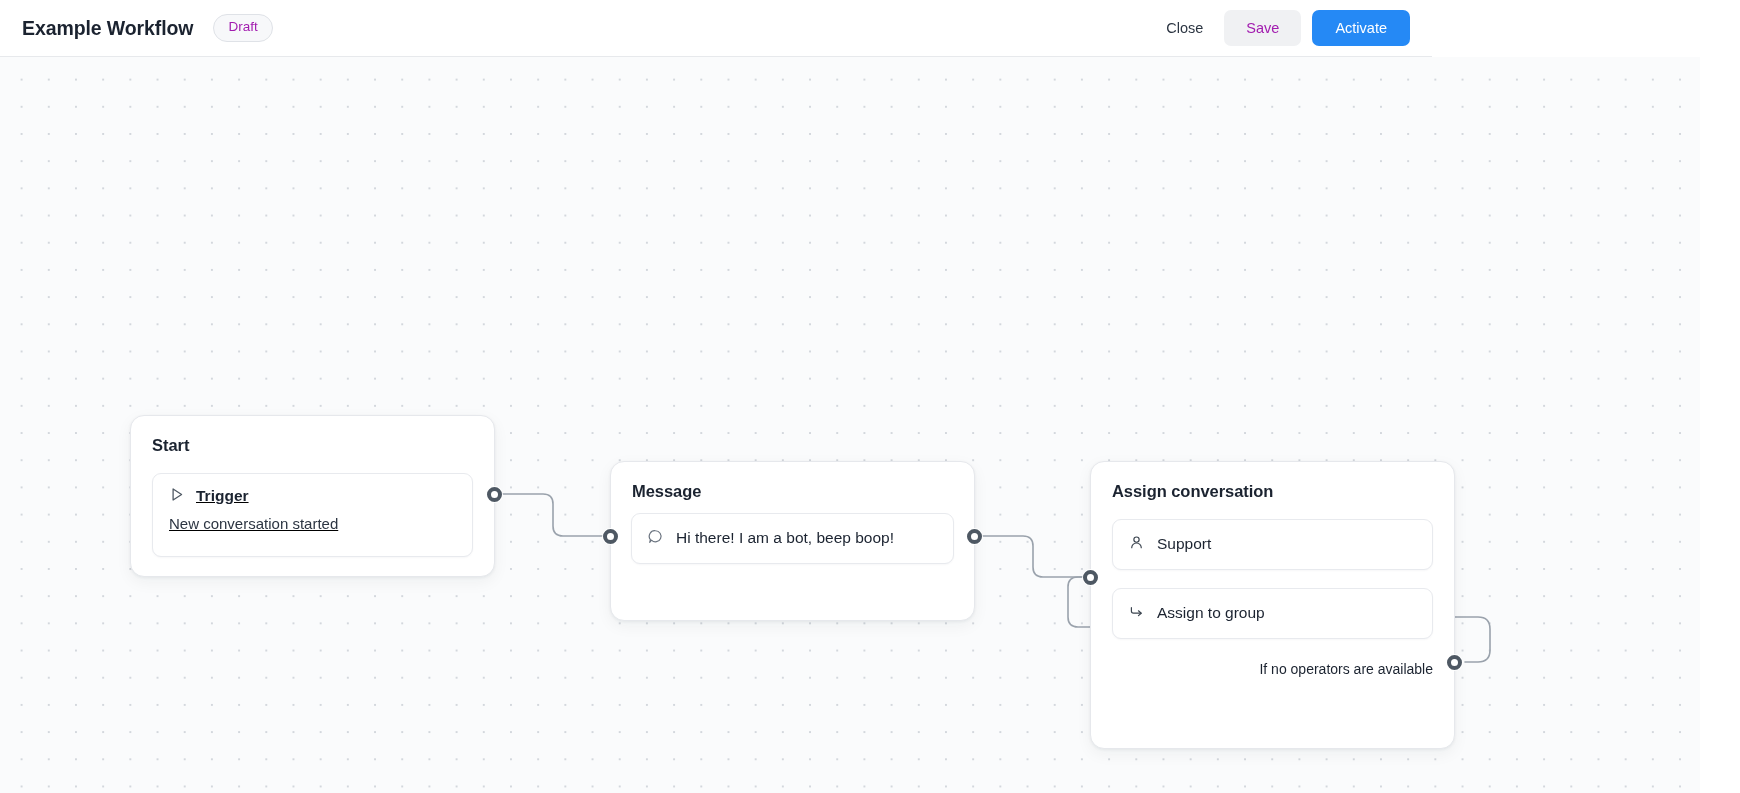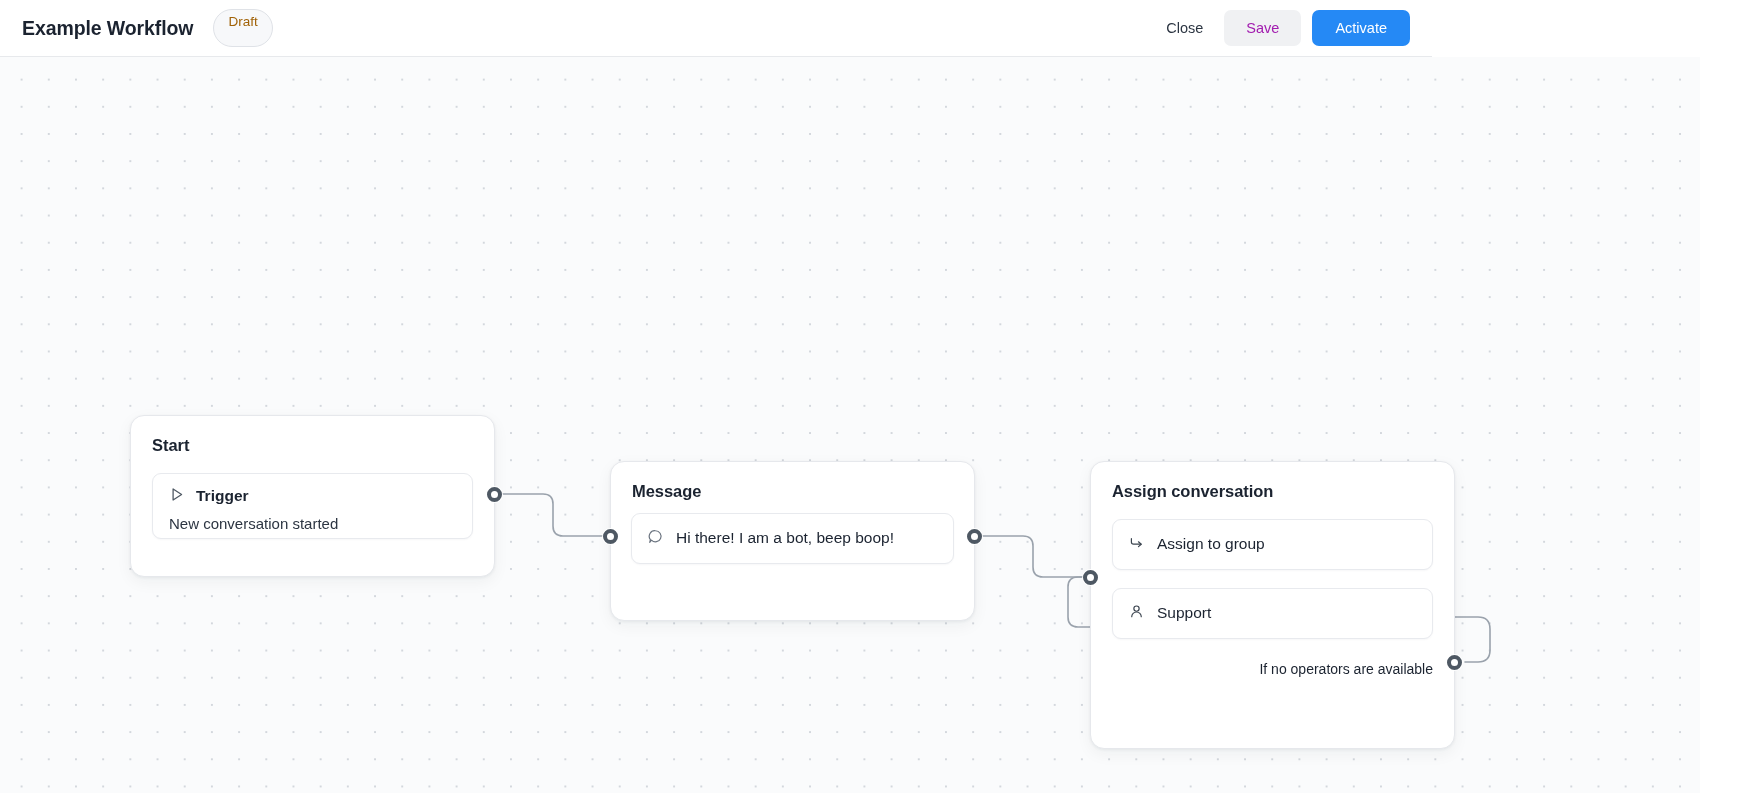--- a/index.html
+++ b/index.html
@@ -34,26 +34,26 @@
   }
   .title {
     font-size: 19.5px;
     font-weight: 700;
     color: #1b2330;
     letter-spacing: -0.1px;
     white-space: nowrap;
   }
   .badge-draft {
     margin-left: 20px;
-    padding: 4px 14px 15px;
+    padding: 4px 14px 5px;
     border: 1px solid #dfe2e7;
     border-radius: 999px;
     background: #f7f8fa;
     font-size: 13.5px;
-    color: #a16207;
+    color: #a21caf;
     line-height: 1.2;
     white-space: nowrap;
   }
   .header-spacer { flex: 1; }
   .header-actions {
     display: flex;
     align-items: center;
     gap: 11px;
   }
   .btn {
@@ -131,21 +131,22 @@
   .node-start   { left: 130px; top: 358px; width: 365px; height: 162px; }
   .node-message { left: 610px; top: 404px; width: 365px; height: 160px; }
   .node-assign  { left: 1090px; top: 404px; width: 365px; height: 288px; }
 
   .item {
     margin: 18px 21px 0;
     border: 1px solid #e8eaee;
     border-radius: 9px;
     background: #ffffff;
     box-shadow: 0 1px 2px rgba(24,32,44,0.035);
-    padding: 12px 15px 4px;
+    padding: 12px 15px 22px;
+    text-decoration: underline;
   }
   .item-row {
     display: flex;
     align-items: center;
     gap: 11px;
   }
   .item-label {
     font-size: 15.5px;
     font-weight: 700;
     color: #1b2330;
@@ -275,37 +276,37 @@
     </div>
     <div class="port" style="left:603px; top:472px;"></div>
     <div class="port" style="left:967px; top:472px;"></div>
 
     <div class="node node-assign">
       <div class="node-title">Assign conversation</div>
 
       <div class="item-plain">
         <span class="icon">
           <svg width="17" height="17" viewBox="0 0 20 20" fill="none" stroke="#3b444f" stroke-width="1.4" stroke-linecap="round" stroke-linejoin="round">
+            <circle cx="10" cy="6.6" r="3.1"></circle>
+            <path d="M4.4 16.2 a5.6 5.6 0 0 1 11.2 0"></path>
+          </svg>
+        </span>
+        <span class="txt">Support</span>
+      </div>
+
+      <div class="item-plain">
+        <span class="icon">
+          <svg width="17" height="17" viewBox="0 0 20 20" fill="none" stroke="#3b444f" stroke-width="1.4" stroke-linecap="round" stroke-linejoin="round">
             <path d="M4 5.5 L4 9.5 a2.5 2.5 0 0 0 2.5 2.5 L15.2 12"></path>
             <path d="M12.3 9.2 L15.6 12 L12.3 14.8"></path>
           </svg>
         </span>
         <span class="txt">Assign to group</span>
       </div>
 
-      <div class="item-plain">
-        <span class="icon">
-          <svg width="17" height="17" viewBox="0 0 20 20" fill="none" stroke="#3b444f" stroke-width="1.4" stroke-linecap="round" stroke-linejoin="round">
-            <circle cx="10" cy="6.6" r="3.1"></circle>
-            <path d="M4.4 16.2 a5.6 5.6 0 0 1 11.2 0"></path>
-          </svg>
-        </span>
-        <span class="txt">Support</span>
-      </div>
-
       <div class="fallback-row">
         <span>If no operators are available</span>
       </div>
     </div>
     <div class="port" style="left:1083px; top:513px;"></div>
     <div class="port" style="left:1447px; top:598px;"></div>
 
   </div>
 </div>
 

